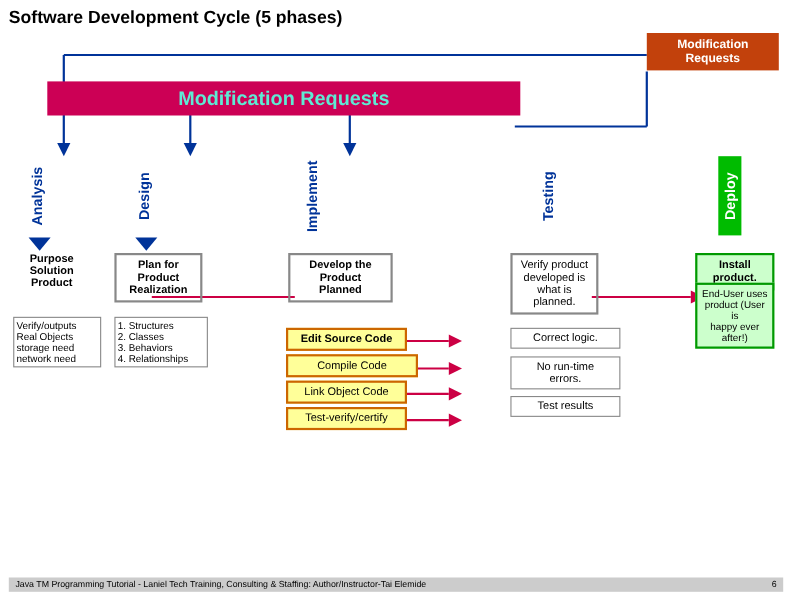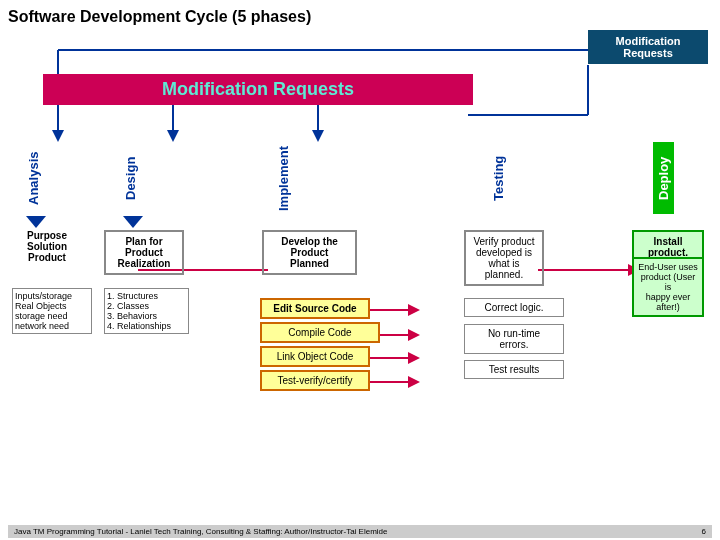--- a/index.html
+++ b/index.html
@@ -110,21 +110,21 @@
       <line x1="310" y1="328" x2="400" y2="328" stroke="#cc0044" stroke-width="2"></line>
       <polygon points="400,322 412,328 400,334" fill="#cc0044"></polygon>
 
       <line x1="310" y1="352" x2="400" y2="352" stroke="#cc0044" stroke-width="2"></line>
       <polygon points="400,346 412,352 400,358" fill="#cc0044"></polygon>
 
       <line x1="530" y1="240" x2="620" y2="240" stroke="#cc0044" stroke-width="2"></line>
       <polygon points="620,234 632,240 620,246" fill="#cc0044"></polygon>
     </svg>
 
-    <div class="mod-top" style="position:absolute;top:0;right:0;width:120px;background:#0c4a6e;color:#fff;font-weight:bold;font-size:11px;text-align:center;padding:5px 8px;">
+    <div class="mod-top" style="position:absolute;top:0;right:0;width:120px;background:#c2410c;color:#fff;font-weight:bold;font-size:11px;text-align:center;padding:5px 8px;">
       <div>Modification</div>
       <div>Requests</div>
     </div>
 
     <div style="position:absolute;top:44px;left:35px;width:430px;background:#cc0055;color:#5eead4;font-weight:bold;font-size:18px;text-align:center;padding:5px 0;">Modification Requests</div>
 
     <div class="vlabel vlabel-analysis" style="position:absolute;writing-mode:vertical-lr;transform:rotate(180deg);font-weight:bold;font-size:13px;color:#003399;left:18px;top:112px;height:72px;display:flex;align-items:center;justify-content:center;">
       <span>Analysis</span>
     </div>
     <div style="position:absolute;writing-mode:vertical-lr;transform:rotate(180deg);font-weight:bold;font-size:13px;color:#003399;left:115px;top:112px;height:72px;display:flex;align-items:center;justify-content:center;">
@@ -142,21 +142,21 @@
 
     <div style="position:absolute;left:18px;top:186px;width:0;height:0;border-left:10px solid transparent;border-right:10px solid transparent;border-top:12px solid #003399;"></div>
     <div style="position:absolute;left:115px;top:186px;width:0;height:0;border-left:10px solid transparent;border-right:10px solid transparent;border-top:12px solid #003399;"></div>
 
     <div style="position:absolute;left:4px;top:200px;width:70px;font-size:10px;font-weight:bold;text-align:center;">
       <div>Purpose</div>
       <div>Solution</div>
       <div>Product</div>
     </div>
     <div style="position:absolute;left:4px;top:258px;width:80px;font-size:9px;text-align:left;border:1px solid #888;padding:2px;">
-      <div>Inputs/storage</div>
+      <div>Verify/outputs</div>
       <div>Real Objects</div>
       <div>storage need</div>
       <div>network need</div>
     </div>
 
     <div style="position:absolute;left:96px;top:200px;width:80px;font-size:10px;font-weight:bold;text-align:center;border:2px solid #888;padding:4px;">
       <div>Plan for</div>
       <div>Product</div>
       <div>Realization</div>
     </div>

